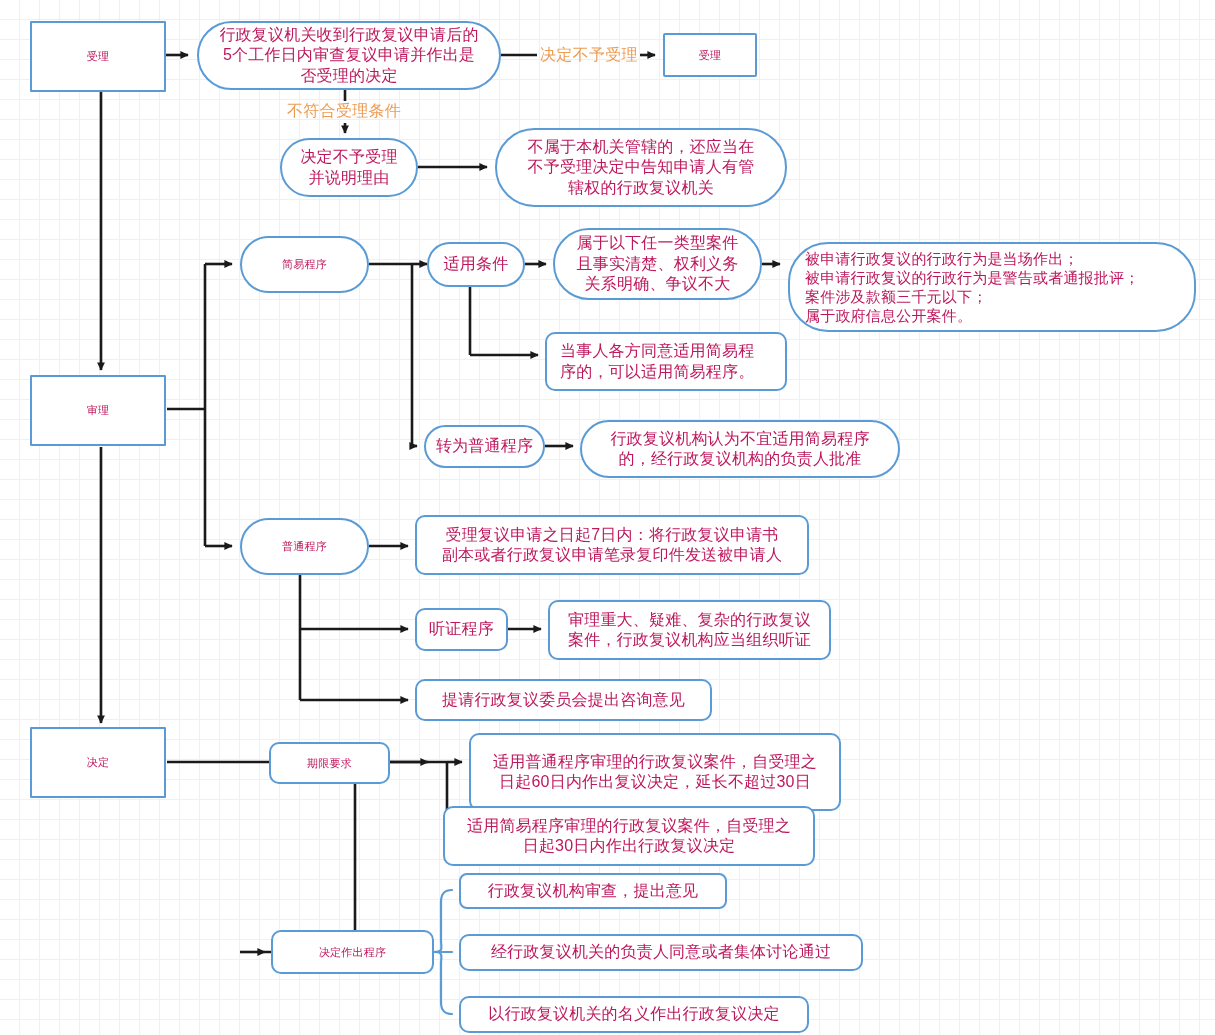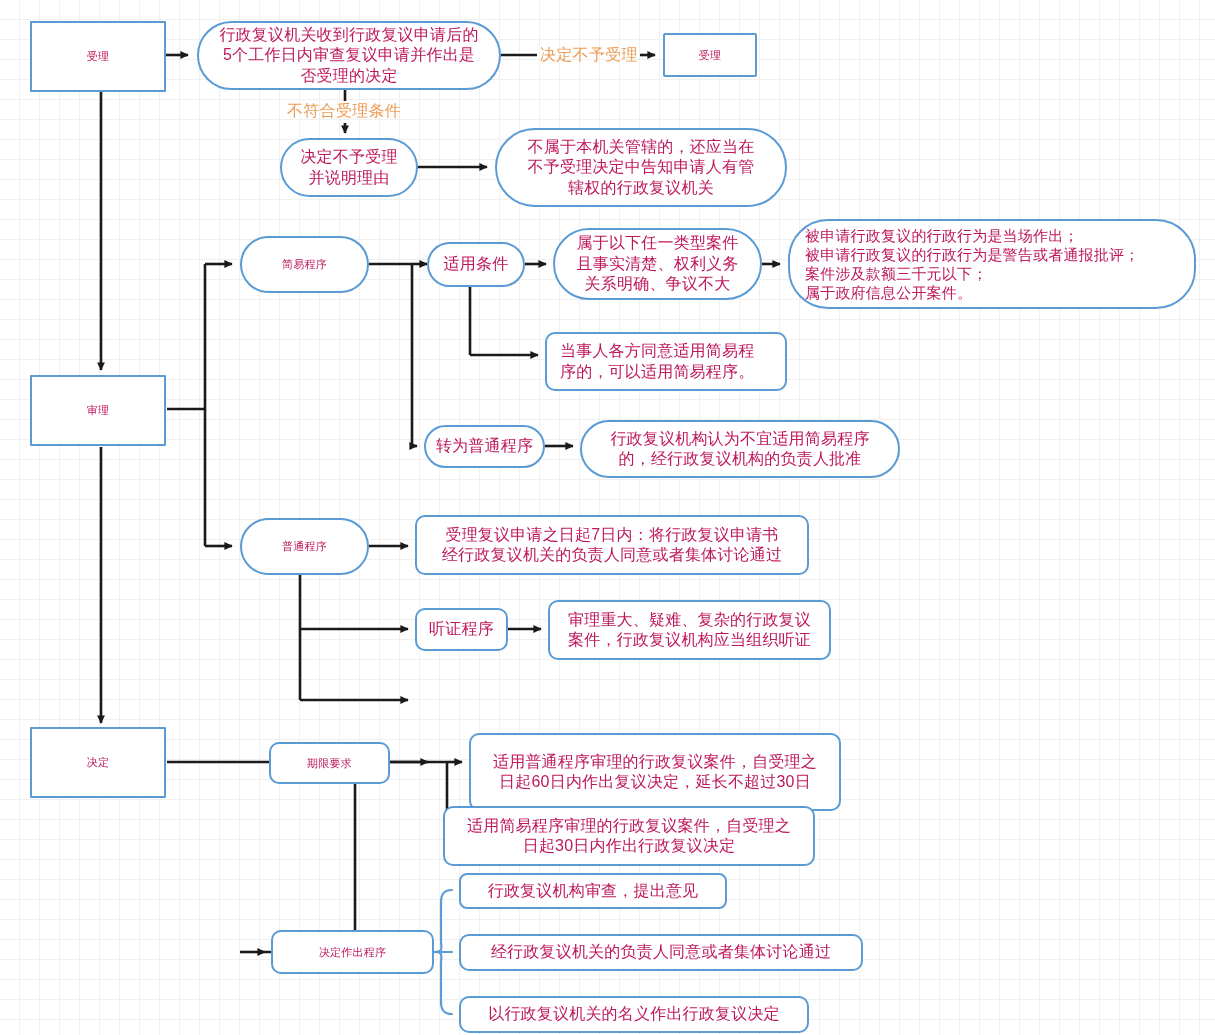--- a/index.html
+++ b/index.html
@@ -38,21 +38,21 @@
   .round{border-radius:10px;}
   .pill{border-radius:40px;}
   .stage{border-radius:1px;border:2px solid #5b9bd5;}
   .edge-label{
     position:absolute;
     color:#ed9c53;
     background:transparent;
     white-space:nowrap;
     letter-spacing:0.3px;
   }
-  .t15{font-size:15px;}
+  .t15{font-size:15px;margin-top:23px;}
   .t16{font-size:16px;}
   .t17{font-size:11px;}
 </style>
 </head>
 <body>
 
 <div id="canvas">
 
   <svg id="wires" xmlns="http://www.w3.org/2000/svg">
     <defs>
@@ -163,27 +163,28 @@
 序的，可以适用简易程序。</div>
 
   <div class="node pill t16" style="left:424px;top:425px;width:121px;height:43px;">转为普通程序</div>
 
   <div class="node pill t16" style="left:580px;top:420px;width:320px;height:58px;">行政复议机构认为不宜适用简易程序
 的，经行政复议机构的负责人批准</div>
 
   <div class="node pill t17" style="left:240px;top:518px;width:129px;height:57px;">普通程序</div>
 
   <div class="node round t16" style="left:415px;top:515px;width:394px;height:60px;">受理复议申请之日起7日内：将行政复议申请书
-经行政复议机关的负责人同意或者集体讨论通过</div>
+副本或者行政复议申请笔录复印件发送被申请人</div>
 
   <div class="node round t16" style="left:415px;top:608px;width:93px;height:43px;">听证程序</div>
 
   <div class="node round t16" style="left:548px;top:600px;width:283px;height:60px;">审理重大、疑难、复杂的行政复议
 案件，行政复议机构应当组织听证</div>
 
+  <div class="node round t16" style="left:415px;top:679px;width:297px;height:42px;">提请行政复议委员会提出咨询意见</div>
 
   <div class="node round t17" style="left:269px;top:742px;width:121px;height:42px;">期限要求</div>
 
   <div class="node round t16" style="left:469px;top:733px;width:372px;height:78px;">适用普通程序审理的行政复议案件，自受理之
 日起60日内作出复议决定，延长不超过30日</div>
 
   <div class="node round t16" style="left:443px;top:806px;width:372px;height:60px;">适用简易程序审理的行政复议案件，自受理之
 日起30日内作出行政复议决定</div>
 
   <div class="node round t17" style="left:271px;top:930px;width:163px;height:44px;">决定作出程序</div>

